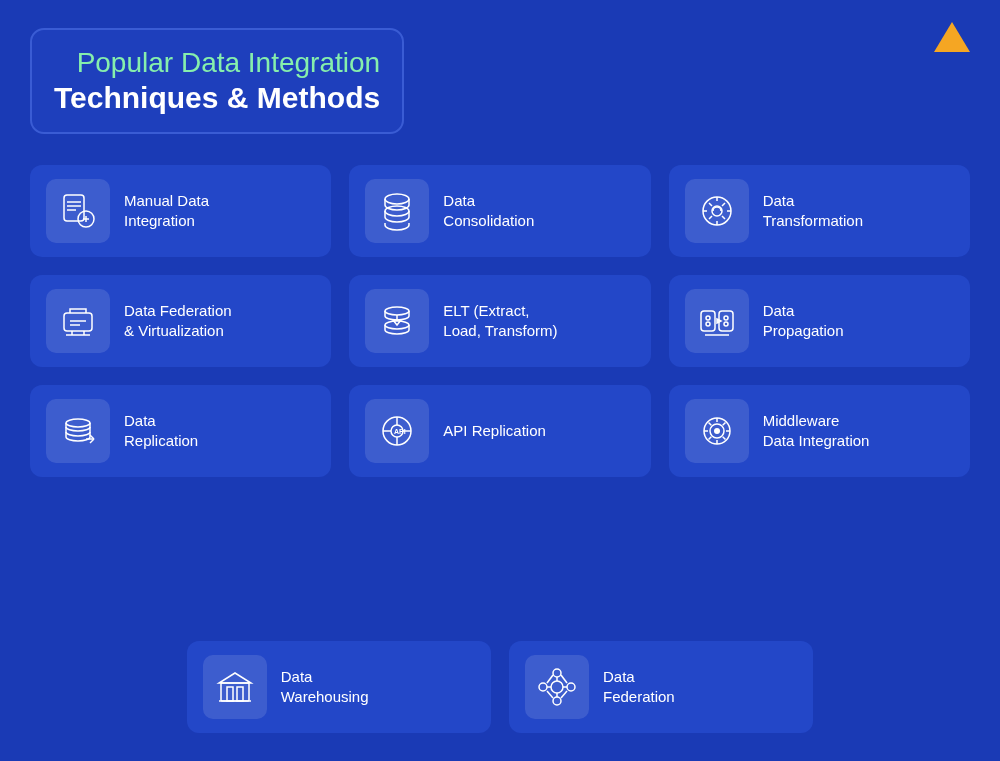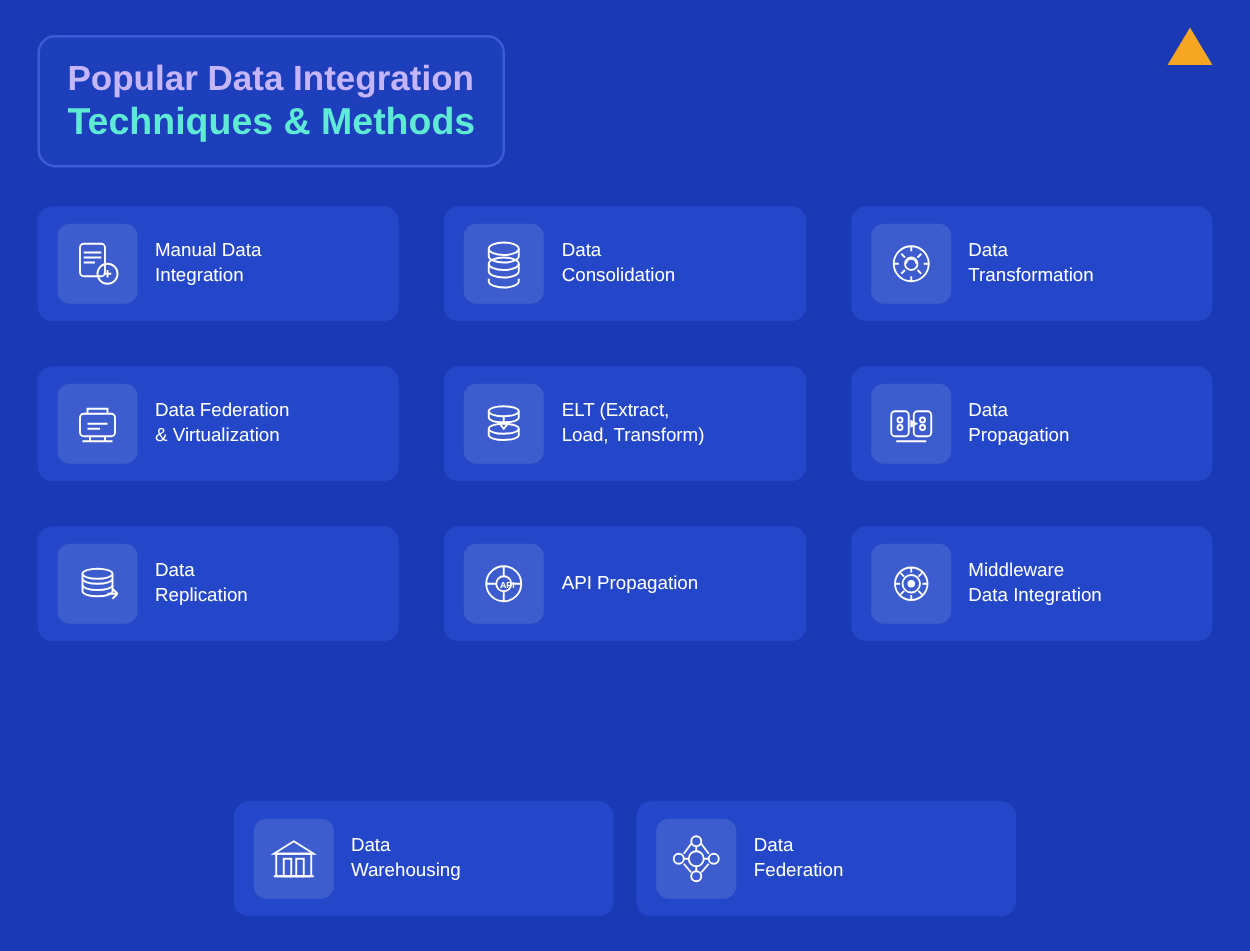--- a/index.html
+++ b/index.html
@@ -28,41 +28,42 @@
       top: 28px;
       left: 30px;
       background: #1e3fbc;
       border: 2px solid #3a5cd4;
       border-radius: 14px;
       padding: 16px 22px;
       max-width: 560px;
     }
 
     .title-line1 {
-      color: #c4b5fd;
+      color: #86efac;
       font-size: 28px;
-      font-weight: 700;
+      font-weight: 400;
       line-height: 1.2;
+      text-align: right;
     }
 
     .title-line2 {
-      color: #5eead4;
+      color: #ffffff;
       font-size: 30px;
       font-weight: 700;
       line-height: 1.2;
     }
 
     .grid {
       position: absolute;
       top: 165px;
       left: 30px;
       right: 30px;
       display: grid;
       grid-template-columns: repeat(3, 1fr);
-      gap: 36px;
+      gap: 18px;
     }
 
     .card {
       background: #2347c8;
       border-radius: 12px;
       padding: 14px 16px;
       display: flex;
       align-items: center;
       gap: 14px;
       min-height: 86px;
@@ -229,21 +230,21 @@
       <svg viewBox="0 0 44 44">
         <circle cx="22" cy="22" r="14"></circle>
         <circle cx="22" cy="22" r="6"></circle>
         <line x1="22" y1="8" x2="22" y2="16"></line>
         <line x1="22" y1="28" x2="22" y2="36"></line>
         <line x1="8" y1="22" x2="16" y2="22"></line>
         <line x1="28" y1="22" x2="36" y2="22"></line>
         <text x="19" y="25" font-size="7" fill="white" stroke="none" font-family="Arial" font-weight="bold">API</text>
       </svg>
     </div>
-    <div class="card-label">API Propagation</div>
+    <div class="card-label">API Replication</div>
   </div>
 
   <div class="card">
     <div class="card-icon">
       <svg viewBox="0 0 44 44">
         <circle cx="22" cy="22" r="13"></circle>
         <circle cx="22" cy="22" r="7"></circle>
         <path d="M22 9 v4 M22 31 v4 M9 22 h4 M31 22 h4"></path>
         <path d="M13.5 13.5 l2.8 2.8 M27.7 27.7 l2.8 2.8 M13.5 30.5 l2.8-2.8 M27.7 16.3 l2.8-2.8"></path>
         <circle cx="22" cy="22" r="3" fill="white" stroke="none"></circle>

